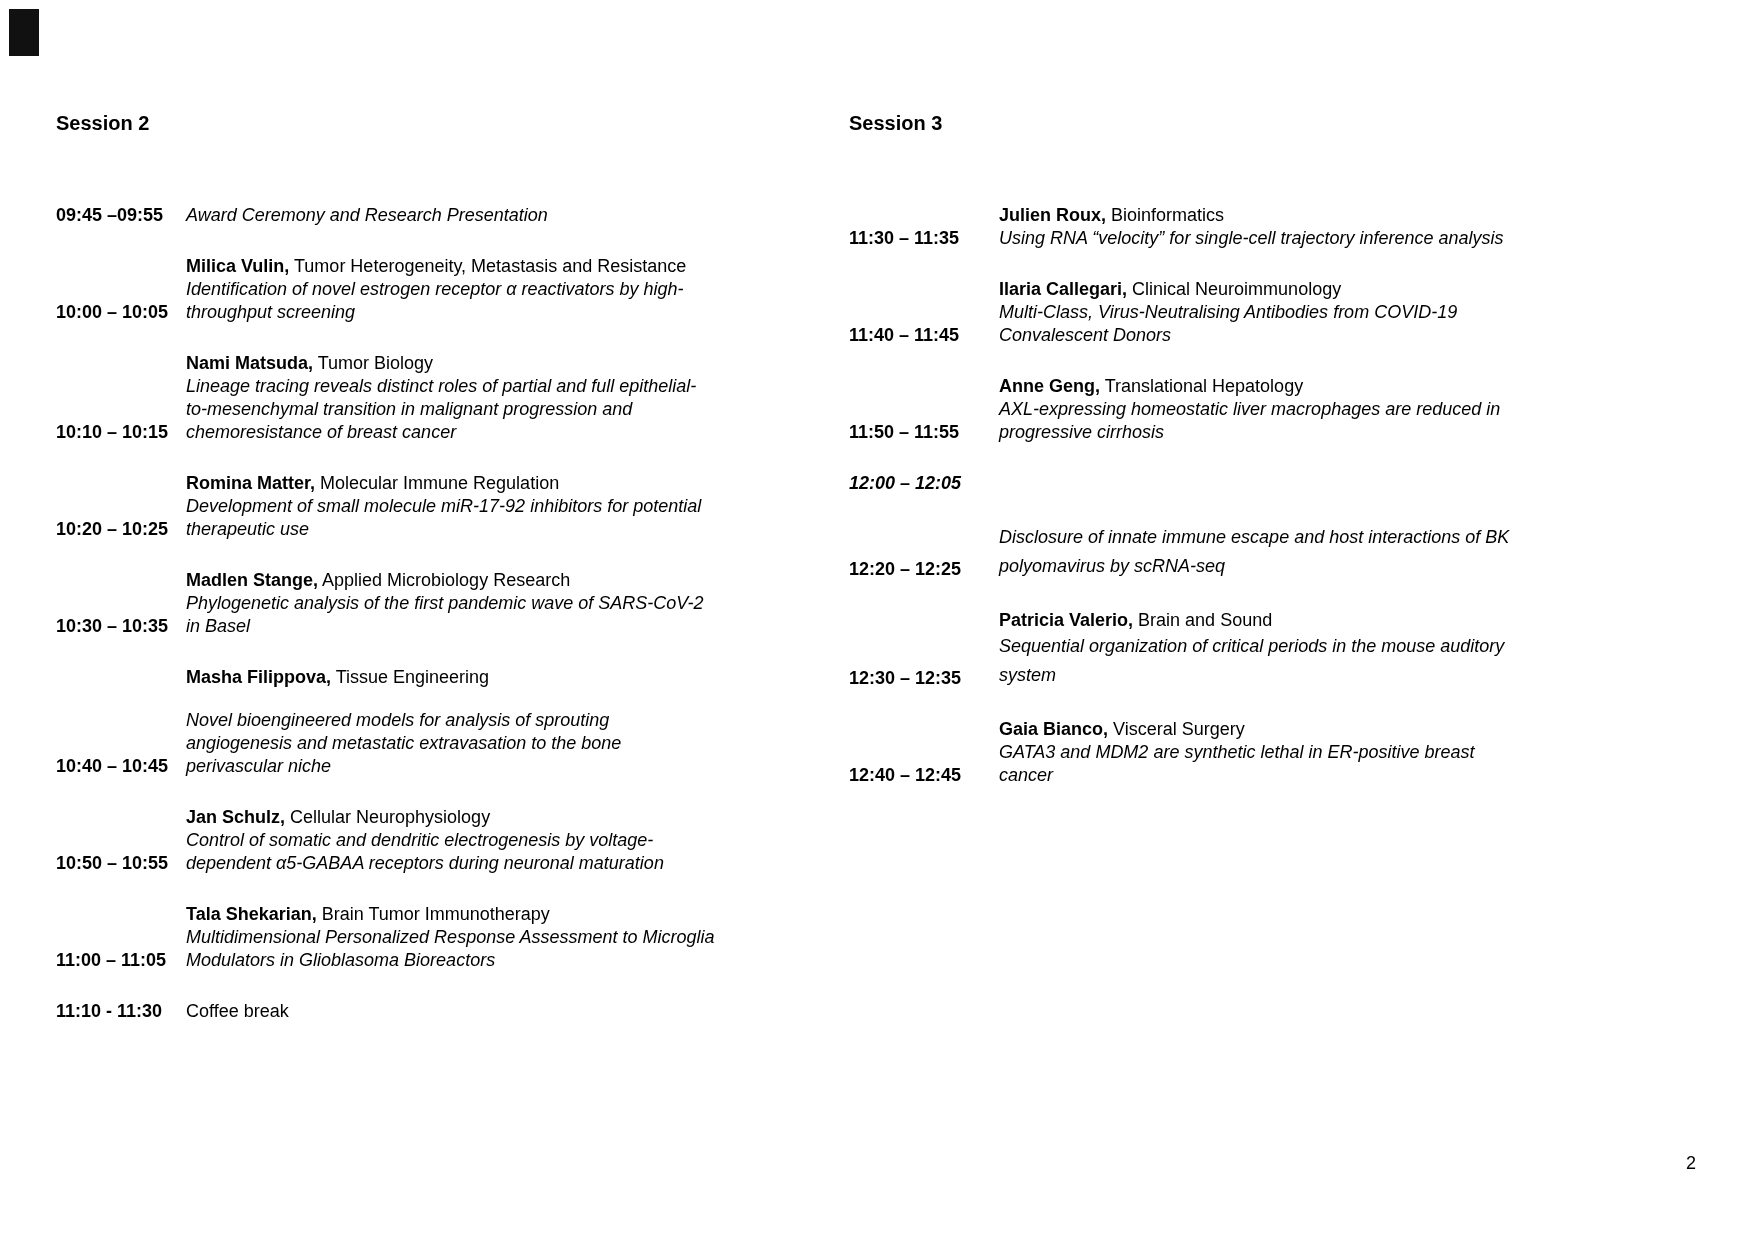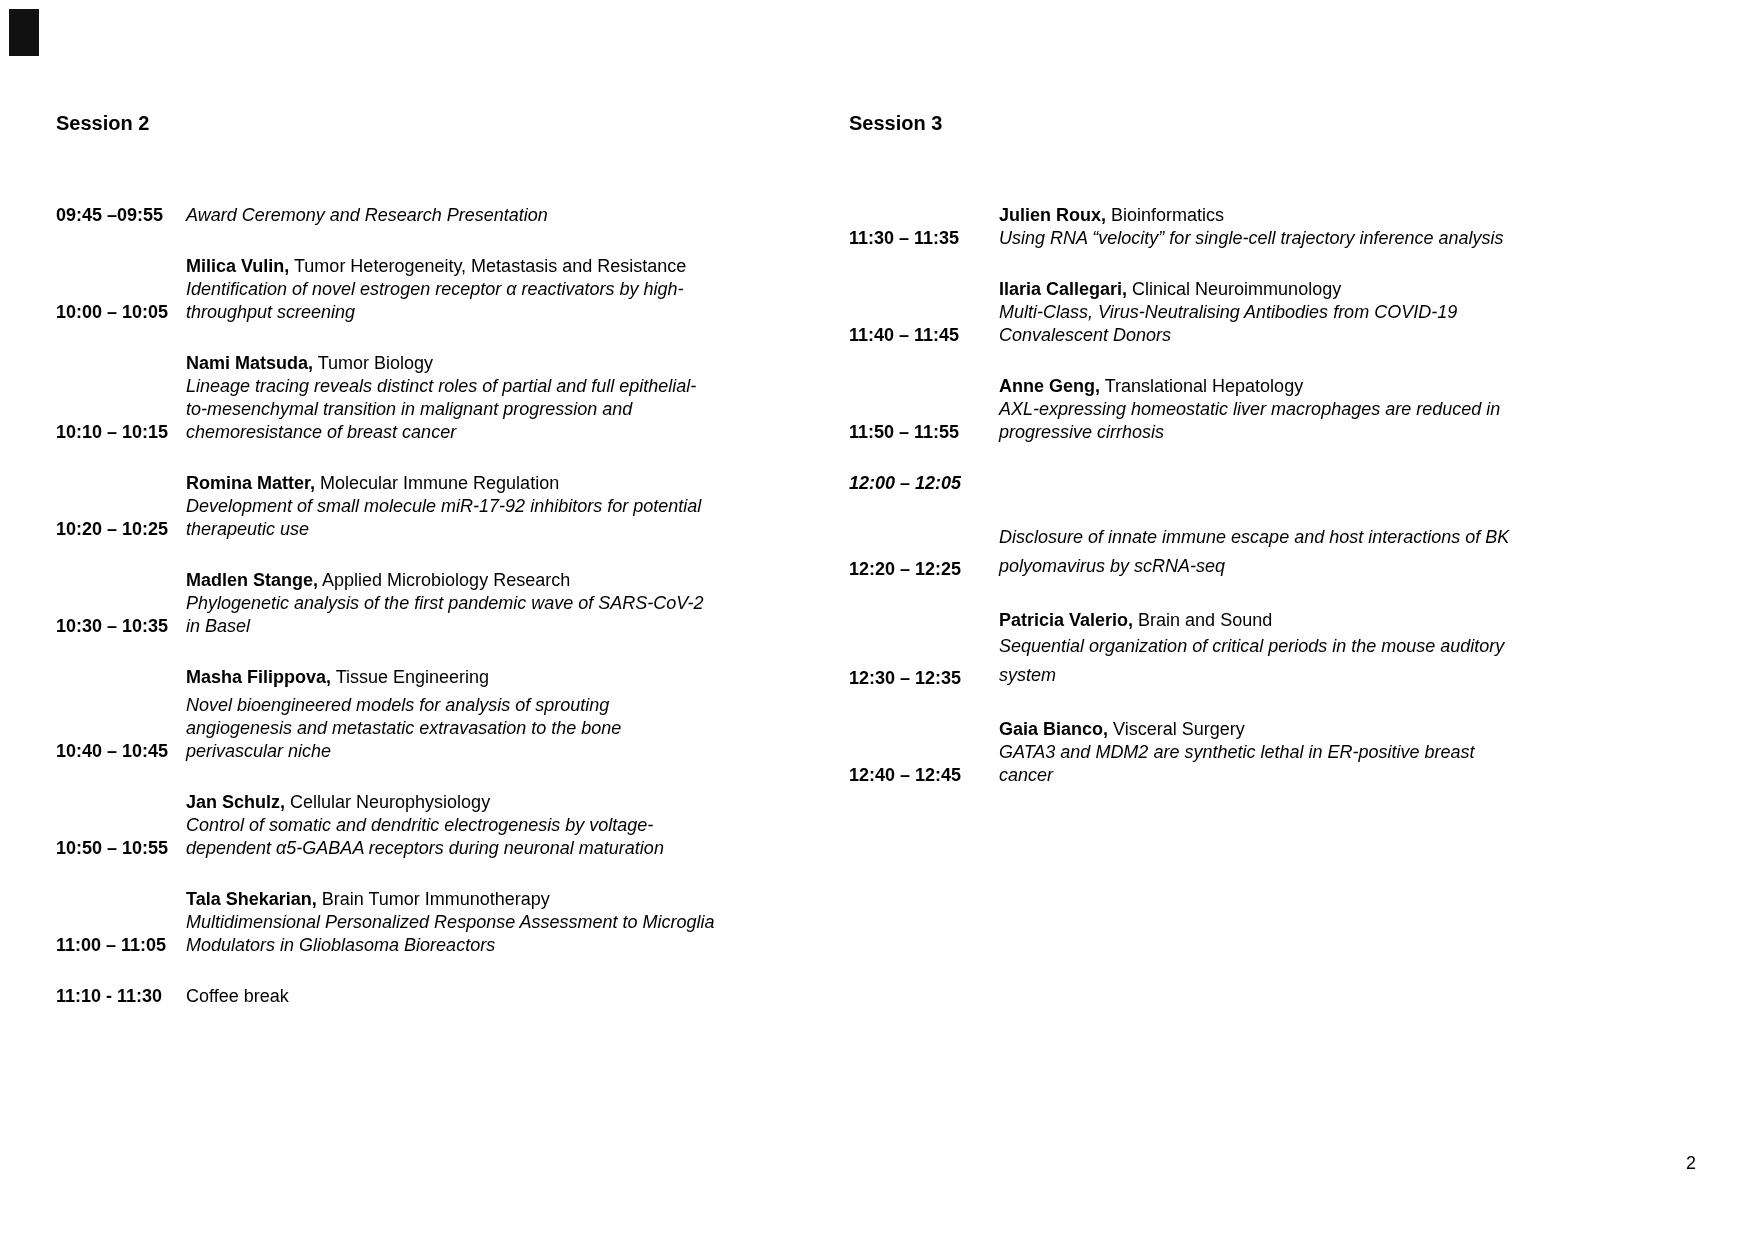--- a/index.html
+++ b/index.html
@@ -47,21 +47,21 @@
   }
   .col-right .entry .time{ flex:0 0 150px; }
   .entry .time.italic{ font-style:italic; }
   .entry .content{ flex:1 1 auto; min-width:0; }
   .entry .name{ font-weight:bold; }
   .entry .title{
     font-style:italic;
     white-space:pre-line;
   }
   .entry .title.wide{ line-height:29px; }
-  .entry .title.gap{ margin-top:5px; }
+  .entry .title.gap{ margin-top:20px; }
   .page-number{
     position:absolute;
     right:58px;
     top:1152px;
     font-size:18px;
     line-height:23px;
   }
 </style>
 </head>
 <body>

